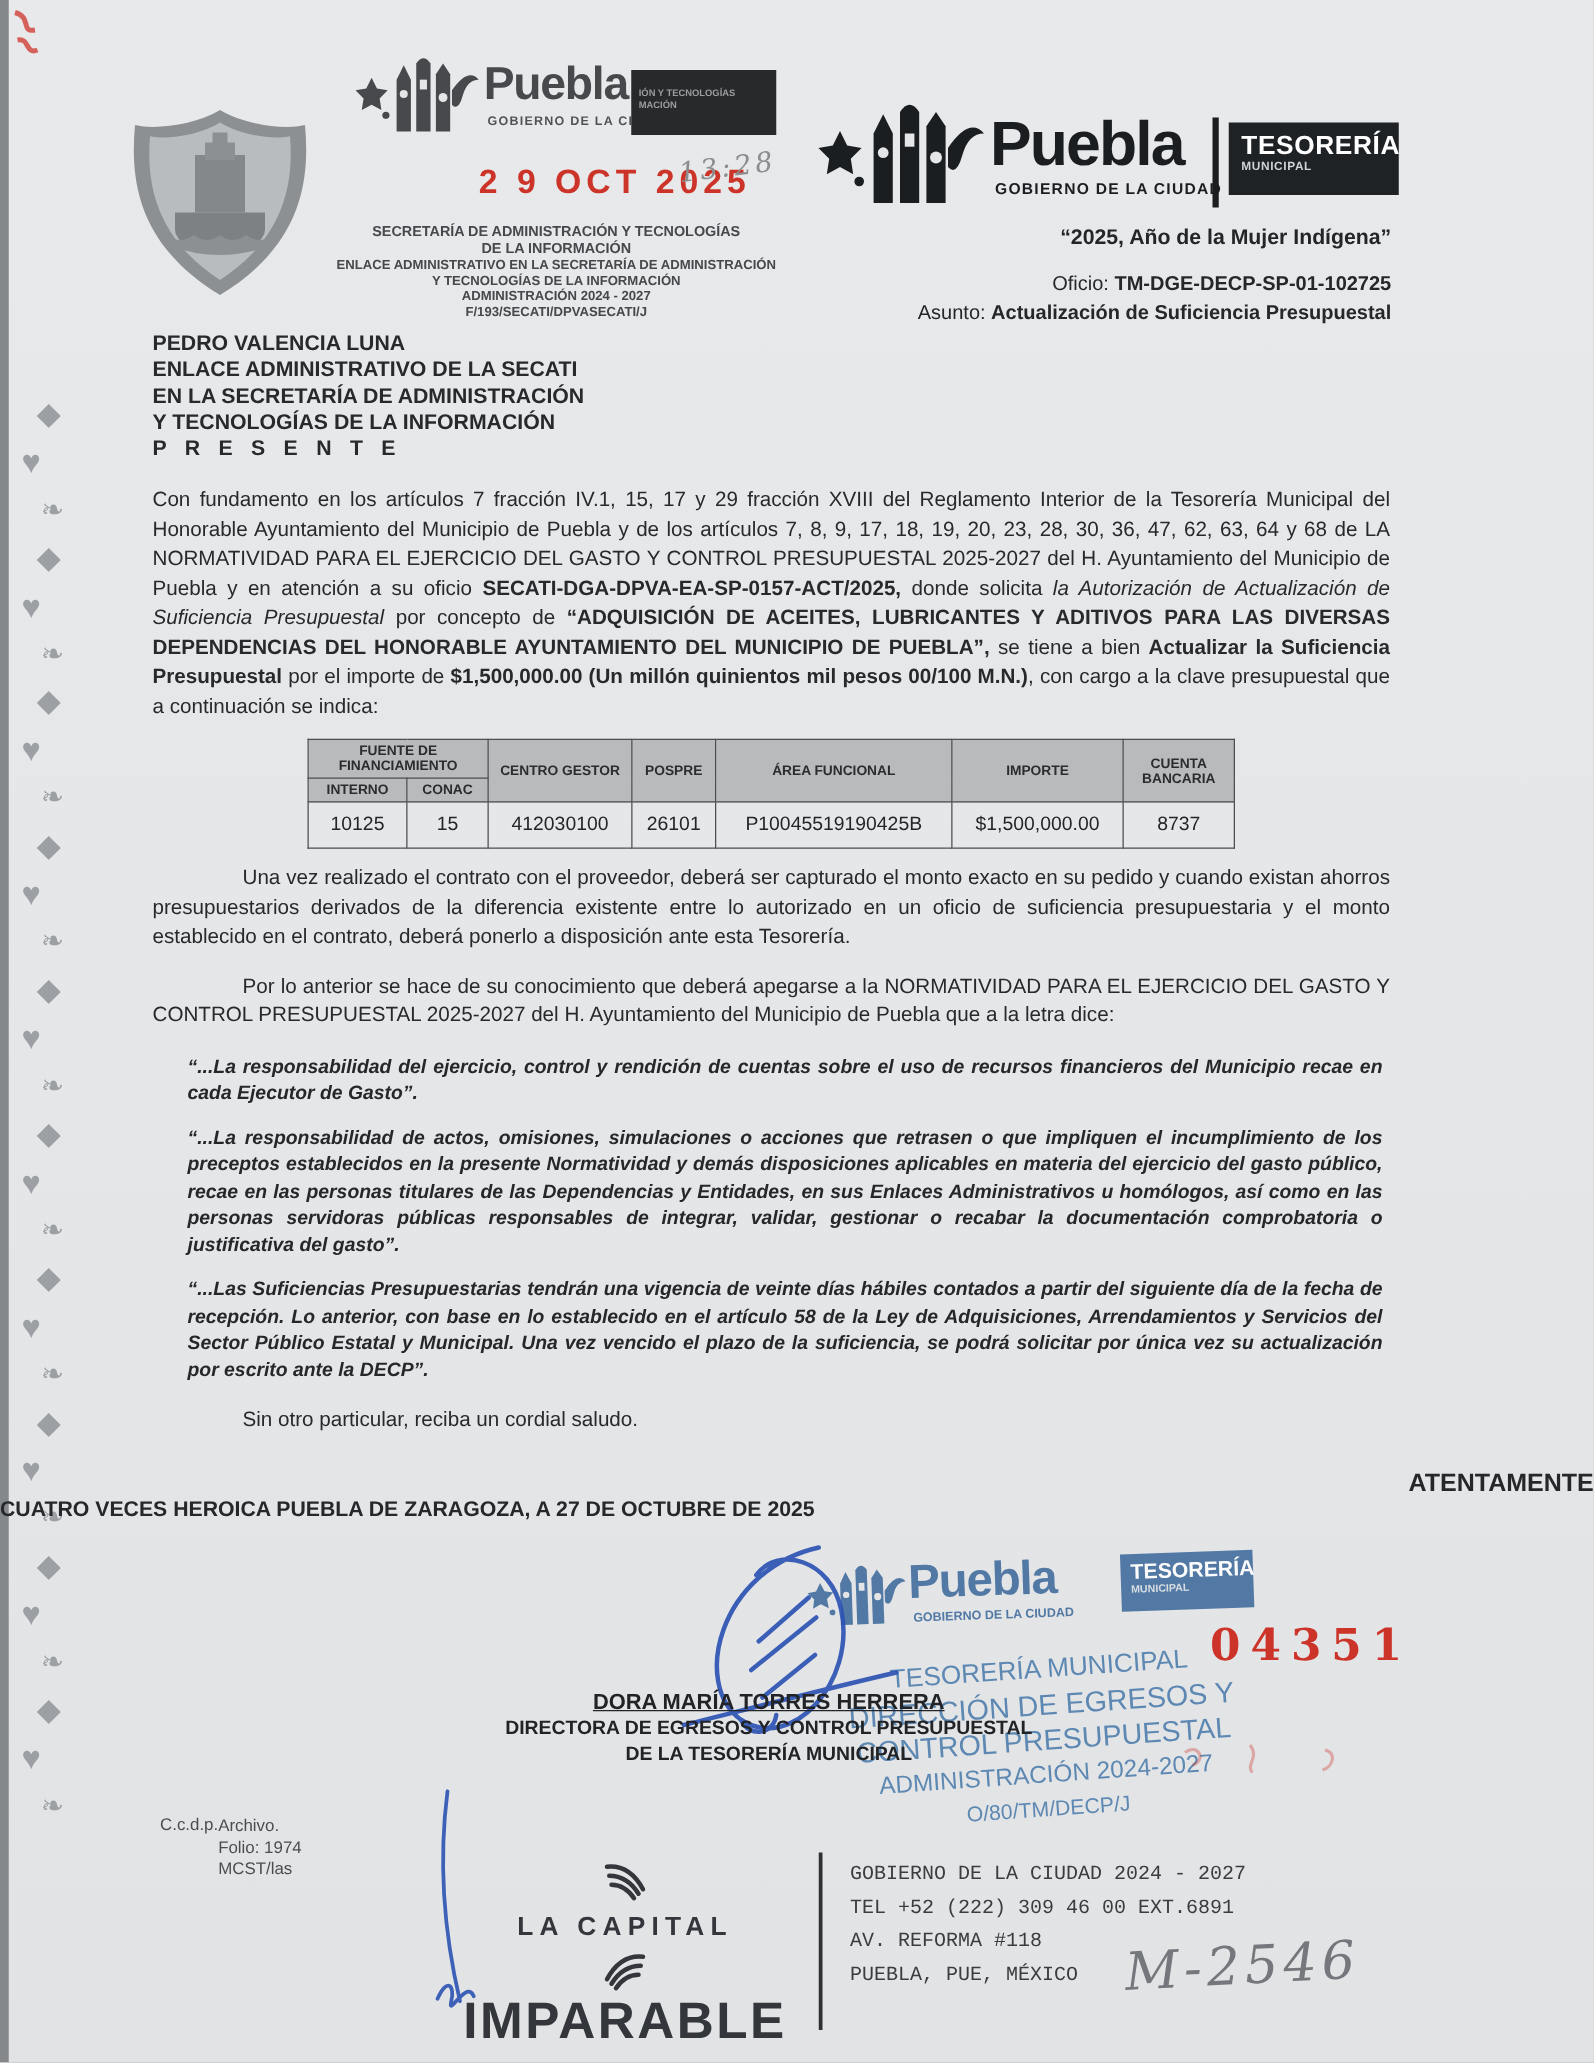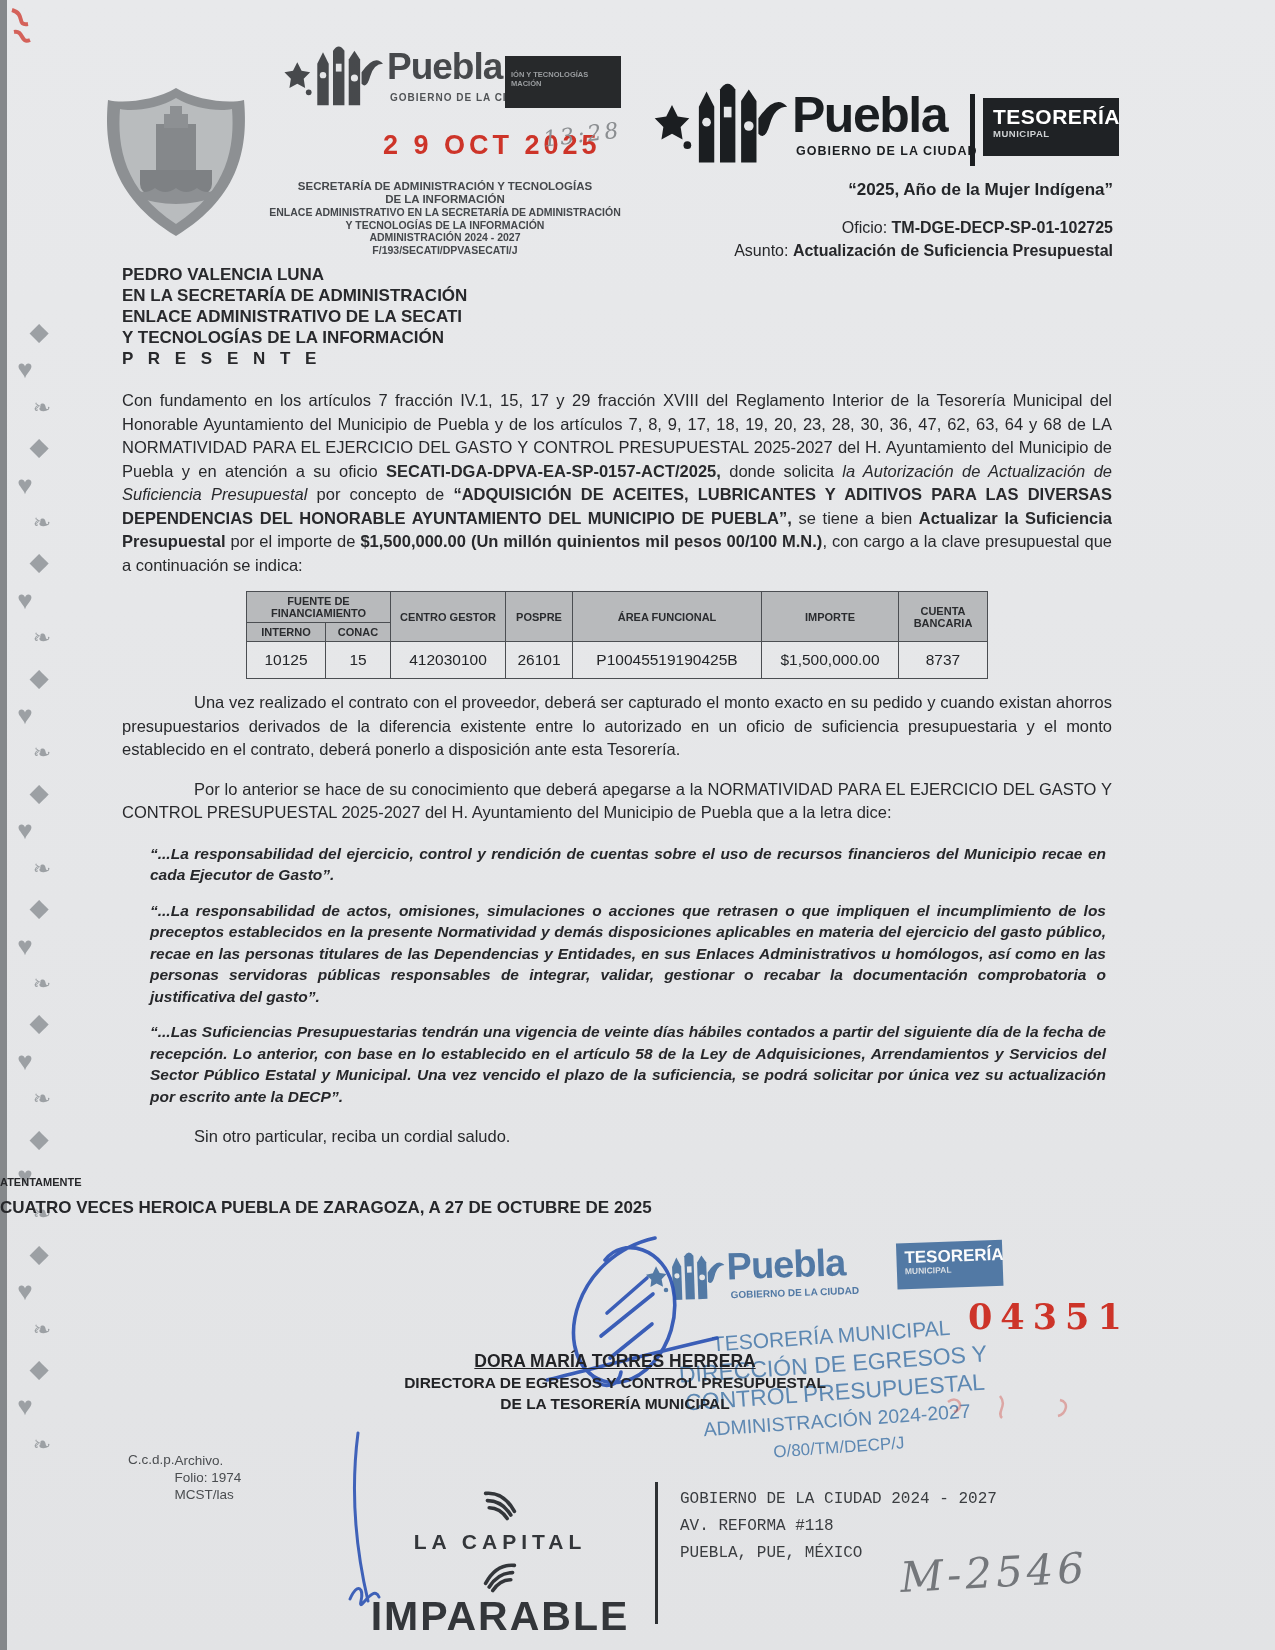--- a/index.html
+++ b/index.html
@@ -56,21 +56,21 @@
   .closing{margin-top:18px;text-indent:72px;text-align:left;}
   .quote{font-size:15.5px;line-height:21.5px;font-weight:700;font-style:italic;text-align:justify;
          margin:14px 6px 0 28px;color:#26272a;}
   .quote.first{margin-top:18px;}
   
   table.clave{border-collapse:collapse;margin:14px auto 8px auto;}
   table.clave th,table.clave td{border:1.6px solid #4b4e52;text-align:center;vertical-align:middle;}
   table.clave th{background:#b8babc;font-size:11px;font-weight:700;color:#2a2c2f;padding:3px 4px;line-height:12px;}
   table.clave td{font-size:15.5px;padding:4px 6px;height:28px;color:#232528;}
   
-  .atent{position:absolute;left:0;width:100%;top:1176px;text-align:left;font-size:11px;font-weight:700;}
+  .atent{position:absolute;left:0;width:100%;top:1176px;text-align:right;font-size:20px;font-weight:700;}
   .placedate{position:absolute;left:0;width:100%;top:1198px;text-align:left;font-size:17px;font-weight:700;}
   .bluestamp{position:absolute;left:645px;top:1242px;width:360px;height:66px;transform:rotate(-2deg);opacity:.88;color:#3f6b9c;}
   .bluestamp .word{position:absolute;left:82px;top:0px;font-size:38px;font-weight:700;letter-spacing:-1px;}
   .bluestamp .tag{position:absolute;left:85px;top:44px;font-size:10px;font-weight:700;}
   .bluestamp .box{position:absolute;left:252px;top:4px;width:106px;height:46px;background:#3f6b9c;color:#fff;
                   padding:6px 0 0 8px;box-sizing:border-box;}
   .bluestamp .box .t1{font-size:17px;font-weight:700;line-height:17px;}
   .bluestamp .box .t2{font-size:8.5px;font-weight:700;color:#d7dde3;}
   .stamptext{position:absolute;left:660px;top:1322px;width:350px;text-align:center;transform:rotate(-4deg);
              color:#4678aa;opacity:.85;font-weight:400;}
@@ -206,22 +206,22 @@
     </div>
   </div>
 
   <div class="slogan">“2025, Año de la Mujer Indígena”</div>
   <div class="refline"><span>Oficio: </span><span class="b">TM-DGE-DECP-SP-01-102725</span></div>
   <div class="refline2"><span>Asunto: </span><span class="b">Actualización de Suficiencia Presupuestal</span></div>
 
   <div class="flow">
     <div class="addr">
       <div>PEDRO VALENCIA LUNA</div>
+      <div>ENLACE ADMINISTRATIVO DE LA SECATI</div>
       <div>EN LA SECRETARÍA DE ADMINISTRACIÓN</div>
-      <div>ENLACE ADMINISTRATIVO DE LA SECATI</div>
       <div>Y TECNOLOGÍAS DE LA INFORMACIÓN</div>
       <div class="presente">P R E S E N T E</div>
     </div>
 
     <p class="p p1"><span>Con fundamento en los artículos 7 fracción IV.1, 15, 17 y 29 fracción XVIII del Reglamento Interior de la Tesorería Municipal del Honorable Ayuntamiento del Municipio de Puebla y de los artículos 7, 8, 9, 17, 18, 19, 20, 23, 28, 30, 36, 47, 62, 63, 64 y 68 de LA NORMATIVIDAD PARA EL EJERCICIO DEL GASTO Y CONTROL PRESUPUESTAL 2025-2027 del H. Ayuntamiento del Municipio de Puebla y en atención a su oficio </span><span class="b">SECATI-DGA-DPVA-EA-SP-0157-ACT/2025,</span><span> donde solicita </span><span class="i">la Autorización de Actualización de Suficiencia Presupuestal</span><span> por concepto de </span><span class="b">“ADQUISICIÓN DE ACEITES, LUBRICANTES Y ADITIVOS PARA LAS DIVERSAS DEPENDENCIAS DEL HONORABLE AYUNTAMIENTO DEL MUNICIPIO DE PUEBLA”,</span><span> se tiene a bien </span><span class="b">Actualizar la Suficiencia Presupuestal</span><span> por el importe de </span><span class="b">$1,500,000.00 (Un millón quinientos mil pesos 00/100 M.N.)</span><span>, con cargo a la clave presupuestal que a continuación se indica:</span></p>
 
     <table class="clave">
       <thead>
         <tr>
           <th colspan="2" style="width:126px">FUENTE DE FINANCIAMIENTO</th>
@@ -329,18 +329,19 @@
           <use href="#wingglyph"></use>
         </svg>
     </div>
     <div class="row2">IMPARABLE</div>
   </div>
 
   <div class="divider"></div>
 
   <div class="address">
     <div>GOBIERNO DE LA CIUDAD 2024 - 2027</div>
+    <div>TEL +52 (222) 309 46 00 EXT.6891</div>
     <div>AV. REFORMA #118</div>
     <div>PUEBLA, PUE, MÉXICO</div>
   </div>
 
   <div class="handcode">M-2546</div>
 </div>
 
 </body></html>

